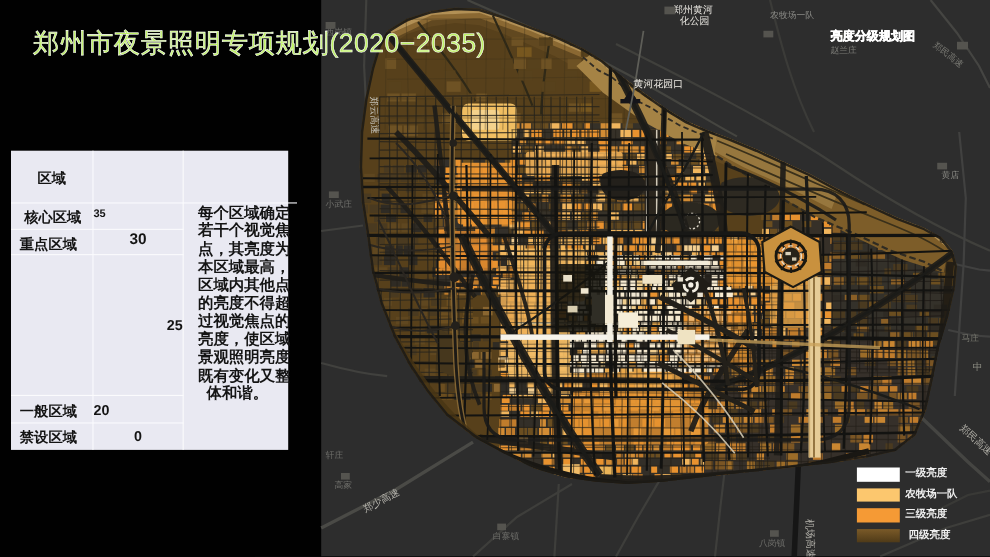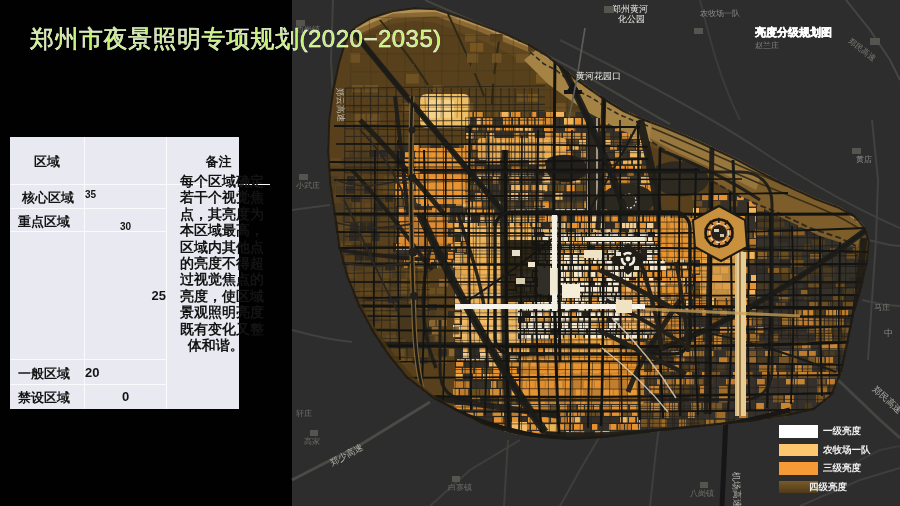--- a/index.html
+++ b/index.html
@@ -3022,60 +3022,59 @@
         <rect x="310" y="430" width="8" height="6"></rect>
         <rect x="700" y="482" width="8" height="6"></rect>
         <rect x="452" y="476" width="8" height="6"></rect>
       </g>
 </svg></div>
 
 <div class="abs" style="left:30px;top:23px;color:#bef264;font-size:24px;font-weight:normal;letter-spacing:0.5px;white-space:nowrap;-webkit-text-stroke:0.5px #fff">郑州市夜景照明专项规划(2020−2035)</div>
 
 <div class="abs" style="left:755px;top:25px;color:#fff;font-size:11px;font-weight:bold;white-space:nowrap;-webkit-text-stroke:0.4px #fff">亮度分级规划图</div>
 
-<div class="abs" style="left:10px;top:137px;width:229px;height:272px;background:#e9e9f2;color:#141414;font-weight:bold">
+<div class="abs" style="left:10px;top:137px;width:252px;height:272px;background:#e9e9f2;color:#141414;font-weight:bold">
 
   <div class="abs" style="left:74px;top:0;width:1px;height:272px;background:#fbfbfd"></div>
 
   <div class="abs" style="left:156px;top:0;width:1px;height:272px;background:#fbfbfd"></div>
 
   <div class="abs" style="left:0;top:47px;width:260px;height:1px;background:#fbfbfd"></div>
 
   <div class="abs" style="left:0;top:71px;width:157px;height:1px;background:#fbfbfd"></div>
   <div class="abs" style="left:0;top:94px;width:157px;height:1px;background:#fbfbfd"></div>
   <div class="abs" style="left:0;top:222px;width:157px;height:1px;background:#fbfbfd"></div>
   <div class="abs" style="left:0;top:247px;width:157px;height:1px;background:#fbfbfd"></div>
 
   <div class="abs" style="left:0;top:16px;width:74px;text-align:center;font-size:13px">区域</div>
 
 
-  <div class="abs" style="left:157px;top:16px;width:103px;text-align:center;font-size:13px">备注</div>
 
   <div class="abs" style="left:12px;top:52px;font-size:13px">核心区域</div>
   <div class="abs" style="left:75px;top:52px;width:81px;font-size:10px">35</div>
 
   <div class="abs" style="left:8px;top:76px;font-size:13px">重点区域</div>
-  <div class="abs" style="left:75px;top:84px;width:81px;text-align:center;font-size:10px">30</div>
+  <div class="abs" style="left:75px;top:72px;width:81px;text-align:center;font-size:14px">30</div>
 
   <div class="abs" style="left:75px;top:151px;width:81px;text-align:right;font-size:13px">25</div>
 
   <div class="abs" style="left:8px;top:228px;font-size:13px">一般区域</div>
   <div class="abs" style="left:75px;top:228px;width:81px;text-align:left;font-size:13px">20</div>
 
   <div class="abs" style="left:8px;top:252px;font-size:13px">禁设区域</div>
   <div class="abs" style="left:75px;top:252px;width:81px;text-align:center;font-size:13px">0</div>
 
-  <div class="abs" style="left:170px;top:36px;width:92px;font-size:14px;line-height:16.4px">每个区域确定<br>若干个视觉焦<br>点，其亮度为<br>本区域最高，<br>区域内其他点<br>的亮度不得超<br>过视觉焦点的<br>亮度，使区域<br>景观照明亮度<br>既有变化又整<br>&nbsp;&nbsp;体和谐。</div>
+  <div class="abs" style="left:170px;top:48px;width:92px;font-size:14px;line-height:16.4px">每个区域确定<br>若干个视觉焦<br>点，其亮度为<br>本区域最高，<br>区域内其他点<br>的亮度不得超<br>过视觉焦点的<br>亮度，使区域<br>景观照明亮度<br>既有变化又整<br>&nbsp;&nbsp;体和谐。</div>
 </div>
 
 <div class="abs" style="left:779px;top:425px;color:#efefef;font-size:9.5px;font-weight:bold">
 
   <div class="abs" style="left:0;top:0;width:39px;height:12.5px;background:#ffffff"></div>
   <div class="abs" style="left:44px;top:0;line-height:12.5px;white-space:nowrap">一级亮度</div>
 
   <div class="abs" style="left:0;top:18.5px;width:39px;height:12.5px;background:#fcc76e"></div>
   <div class="abs" style="left:44px;top:18.5px;line-height:12.5px;white-space:nowrap">农牧场一队</div>
 
   <div class="abs" style="left:0;top:37px;width:39px;height:12.5px;background:#f59a35"></div>
   <div class="abs" style="left:44px;top:37px;line-height:12.5px;white-space:nowrap">三级亮度</div>
 
   <div class="abs" style="left:0;top:55.5px;width:39px;height:12.5px;background:linear-gradient(#7a5a28,#4f3a18)"></div>
-  <div class="abs" style="left:30px;top:55.5px;line-height:12.5px;white-space:nowrap">四级亮度</div>
+  <div class="abs" style="left:47px;top:55.5px;line-height:12.5px;white-space:nowrap">四级亮度</div>
 </div>
 </body></html>

